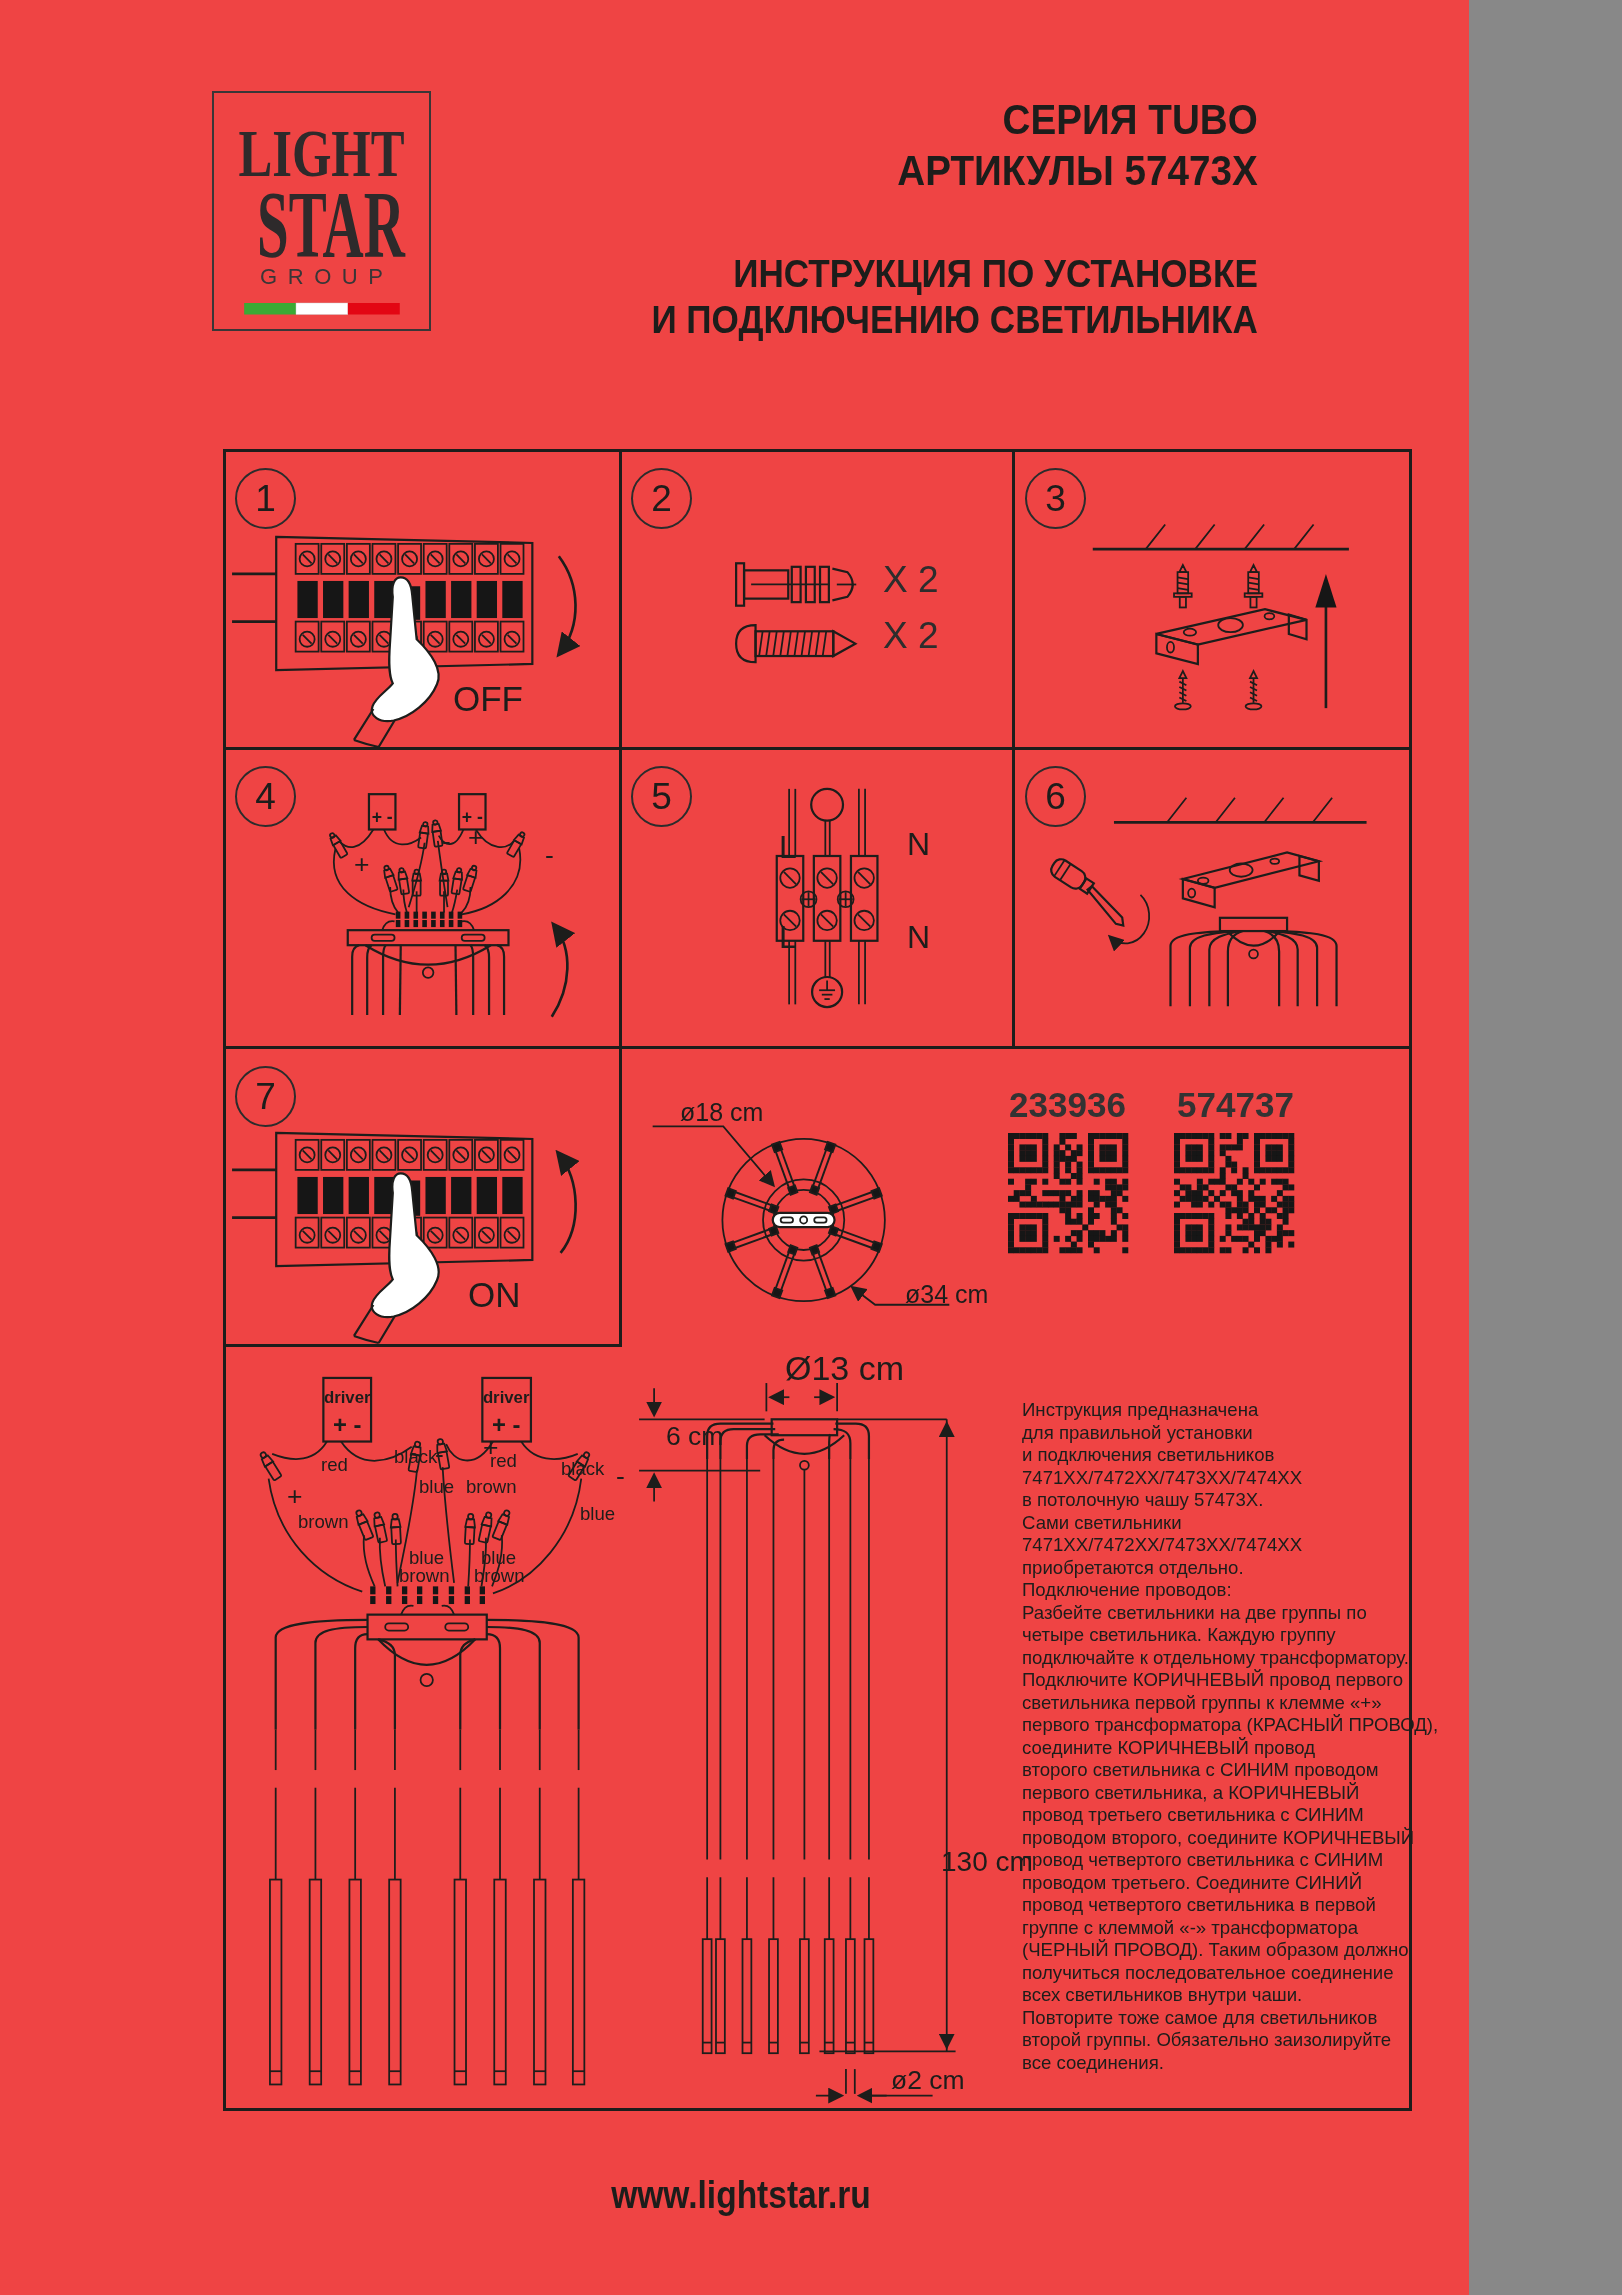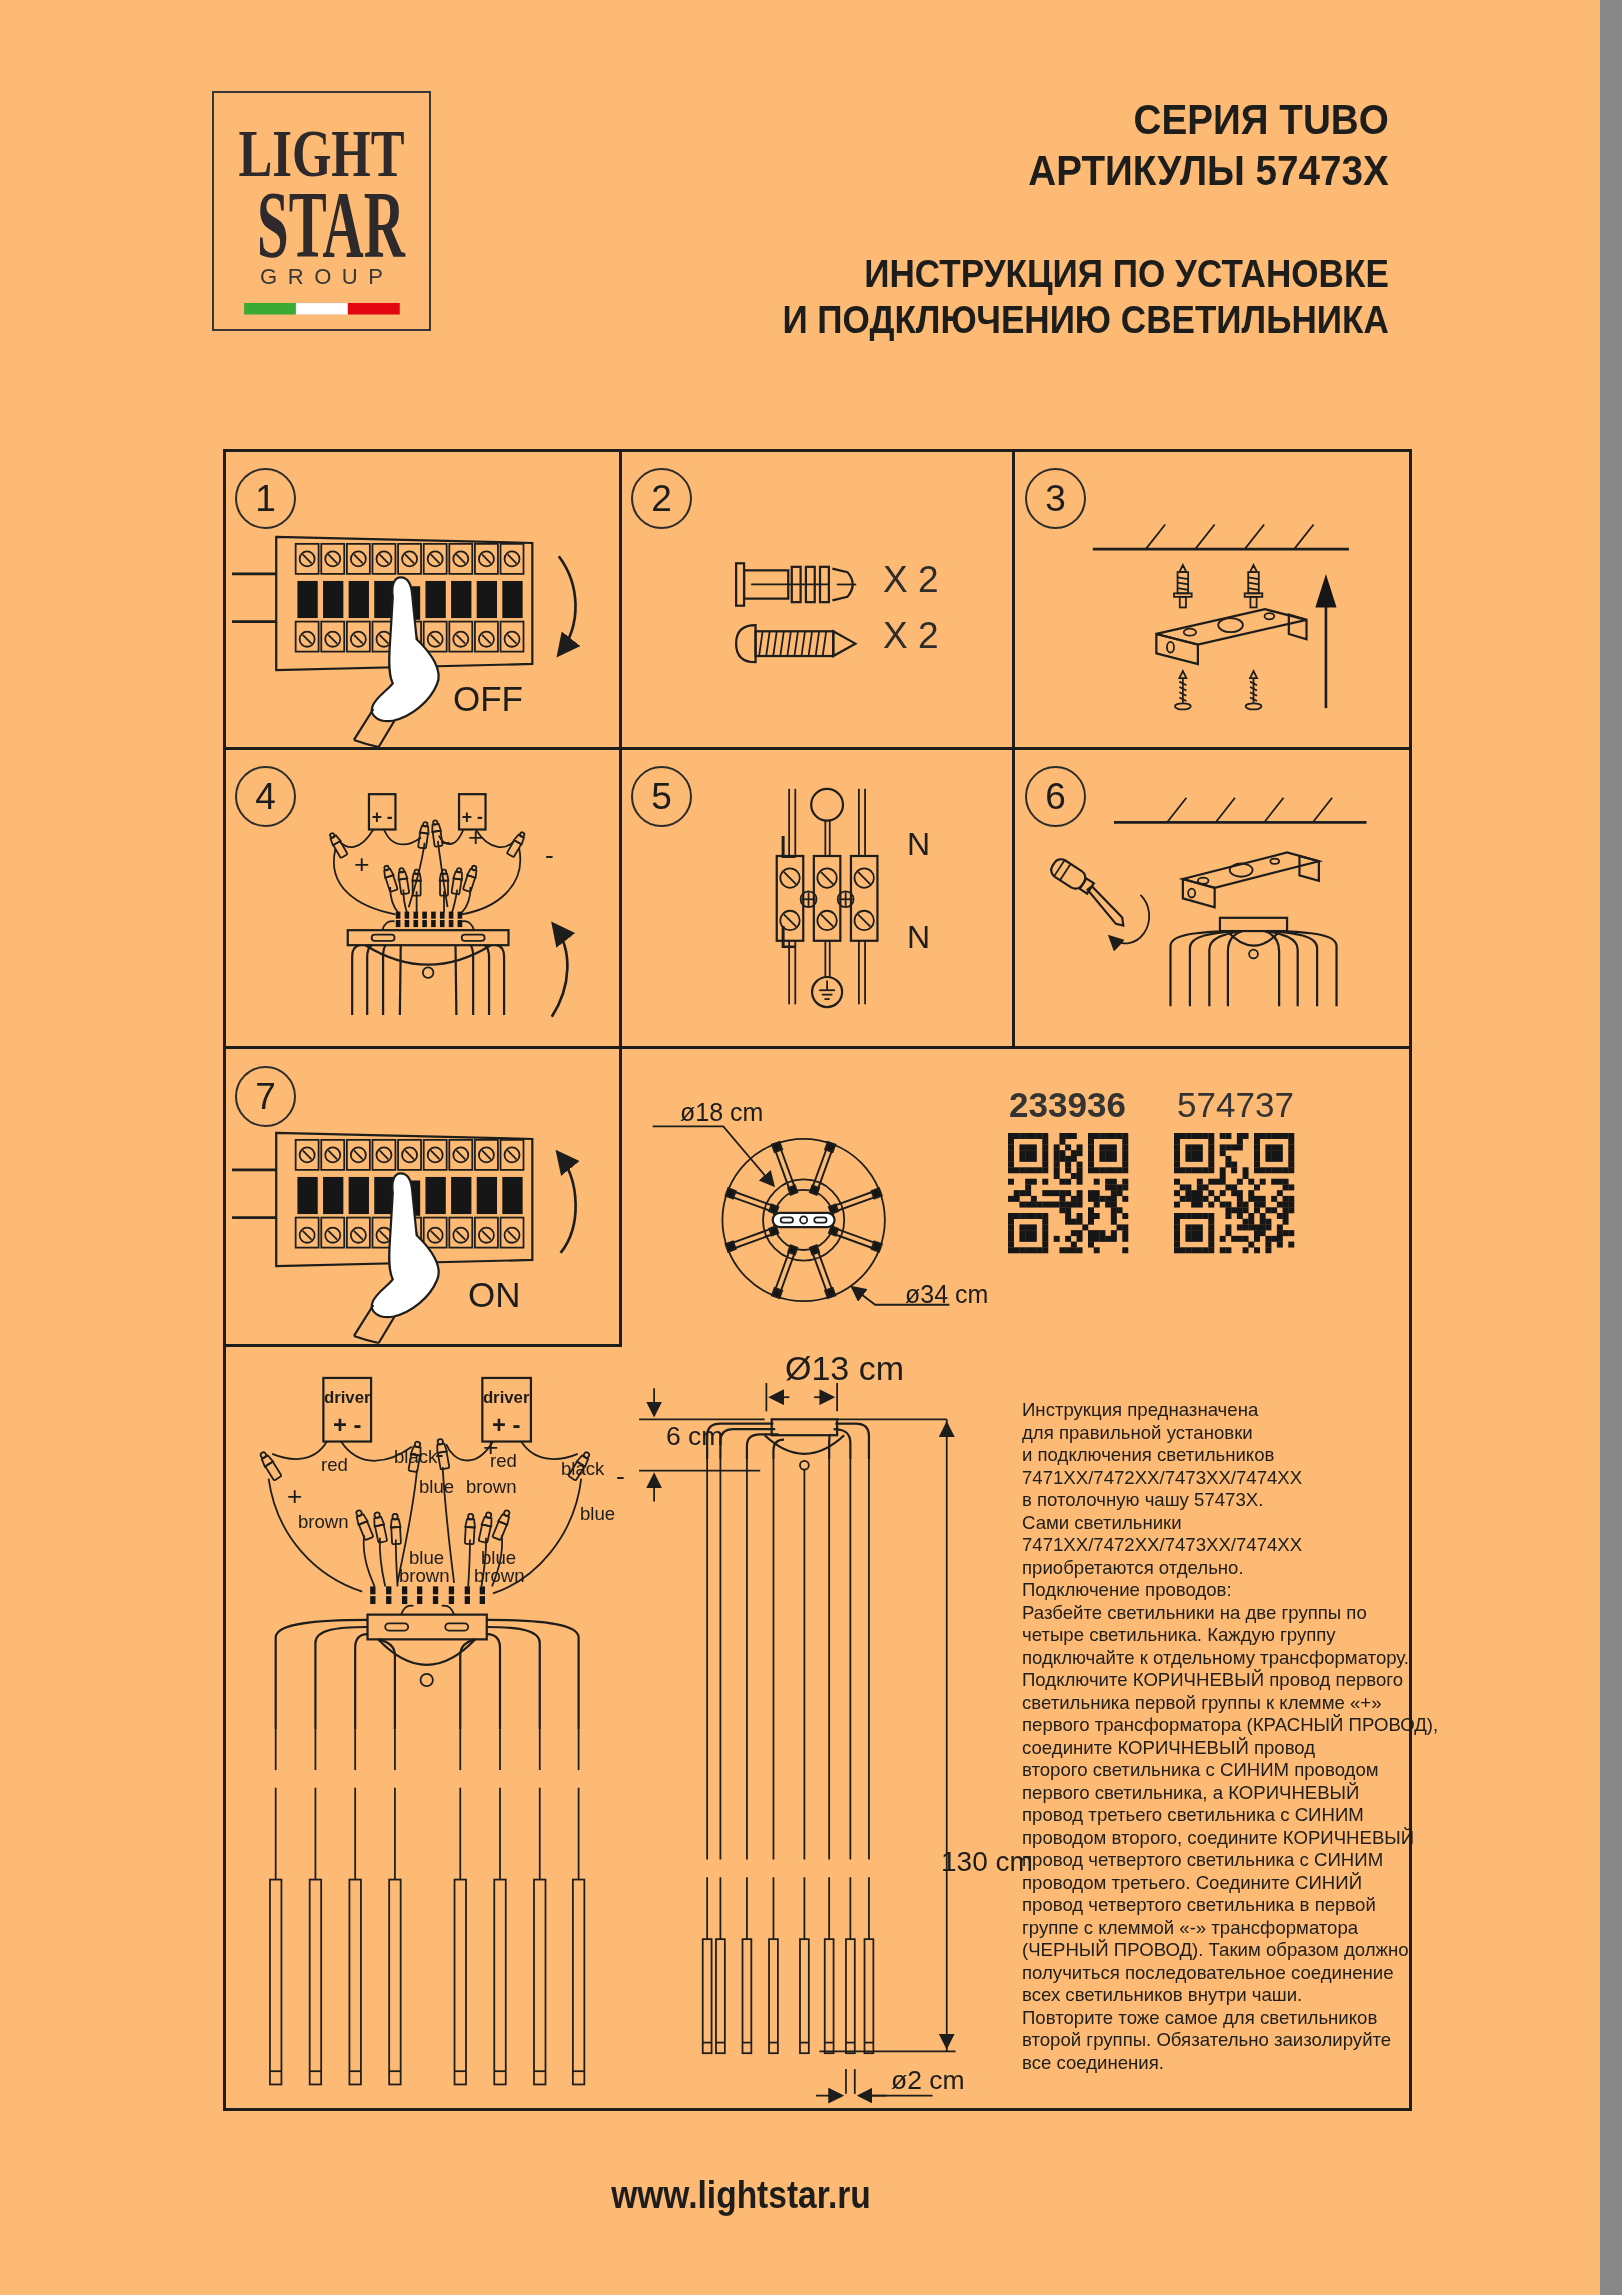--- a/index.html
+++ b/index.html
@@ -1,16 +1,16 @@
 <!DOCTYPE html>
 <html style="font-size:14px"><head>
 <meta charset="utf-8">
 <style>
   html,body{margin:0;padding:0;background:#888;}
-  #page{position:relative;width:1600px;height:2295px;background:#fdba74;
+  #page{position:relative;width:1469px;height:2295px;background:#ef4444;
         font-family:"Liberation Sans",sans-serif;color:#1d1d1b;overflow:hidden;}
   .line{position:absolute;background:#1d1d1b;}
   
   .logo-box{position:absolute;left:212px;top:91px;width:219px;height:240px;border:2.7px solid #3a3637;box-sizing:border-box;text-align:center;}
   .logo-light{position:absolute;left:0;width:100%;top:28px;font-family:"Liberation Serif",serif;font-weight:bold;font-size:65px;line-height:1;transform:scale(0.78,1.04);letter-spacing:0px;color:#2e2a2b;}
   .logo-star{position:absolute;left:0;width:100%;top:85px;font-family:"Liberation Serif",serif;font-weight:bold;font-size:95px;line-height:1;transform:scale(0.60,1.0);color:#2e2a2b;}
   .logo-group{position:absolute;left:0;width:100%;top:171px;font-size:22px;font-weight:400;letter-spacing:10.6px;text-indent:10.6px;color:#3a3637;}
   .title-block{position:absolute;right:211px;top:94px;text-align:right;font-weight:bold;}
   .title-sm{font-size:42px;line-height:51px;transform:scaleX(0.92);transform-origin:right;white-space:nowrap;}
   .title-lg{font-size:39px;line-height:46px;transform:scaleX(0.90);transform-origin:right;white-space:nowrap;}
@@ -450,21 +450,21 @@
     <rect class="s2" x="165" y="187" width="14" height="6" rx="3"></rect>
     <rect class="s2" x="203" y="187" width="14" height="6" rx="3"></rect>
     <circle class="s2" cx="191" cy="190" r="4"></circle>
     <path class="s2" d="M20,84 L100,84 L156,150" fill="none" marker-end="url(#mtv)"></path>
     <path class="s2" d="M356,286 L272,286 L247,267" fill="none" marker-end="url(#mtv)"></path>
   </svg>
   <div class="lbl b" style="left:648px;top:1098px;font-size:25px;">ø18 cm</div>
   <div class="lbl b" style="left:873px;top:1280px;font-size:25px;">ø34 cm</div>
 
   <div class="lbl" style="left:997px;top:1085px;width:141px;text-align:center;font-size:35px;font-weight:bold;color:#333;">233936</div>
-  <div class="lbl" style="left:1165px;top:1085px;width:141px;text-align:center;font-size:35px;font-weight:normal;color:#333;">574737</div>
+  <div class="lbl" style="left:1165px;top:1085px;width:141px;text-align:center;font-size:35px;font-weight:bold;color:#333;">574737</div>
   <svg id="qr1" style="left:1008px;top:1133px;" width="120" height="120" viewBox="0 0 136 136">
       <g fill="#161616">
         <rect x="0.00" y="0.00" width="6.78" height="6.78"></rect>
         <rect x="6.48" y="0.00" width="6.78" height="6.78"></rect>
         <rect x="12.95" y="0.00" width="6.78" height="6.78"></rect>
         <rect x="19.43" y="0.00" width="6.78" height="6.78"></rect>
         <rect x="25.90" y="0.00" width="6.78" height="6.78"></rect>
         <rect x="32.38" y="0.00" width="6.78" height="6.78"></rect>
         <rect x="38.86" y="0.00" width="6.78" height="6.78"></rect>
         <rect x="58.29" y="0.00" width="6.78" height="6.78"></rect>

